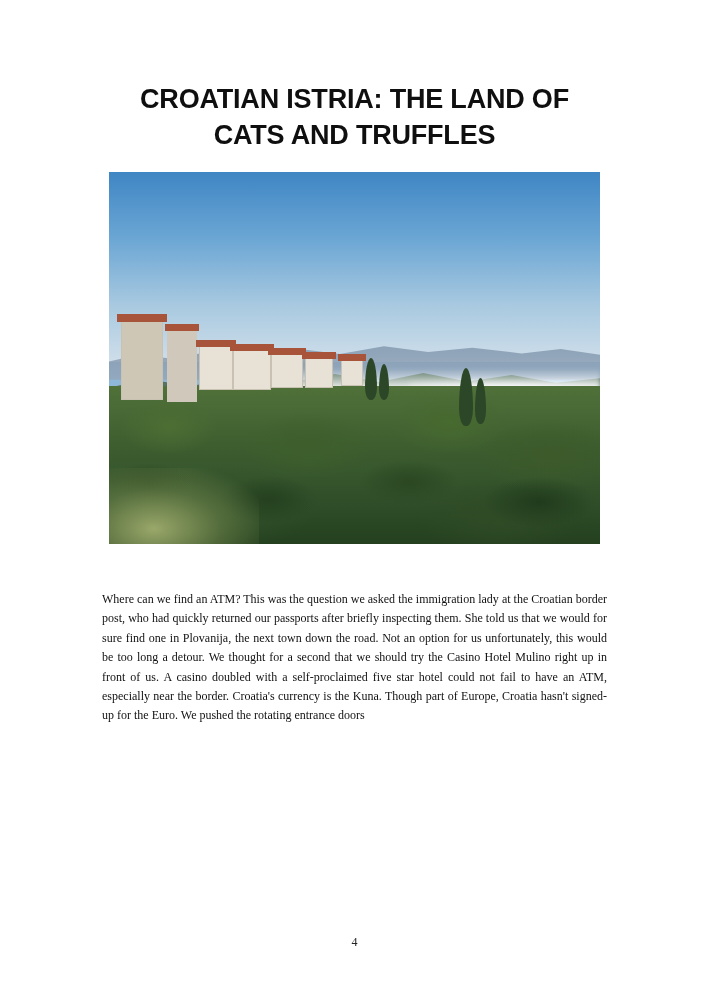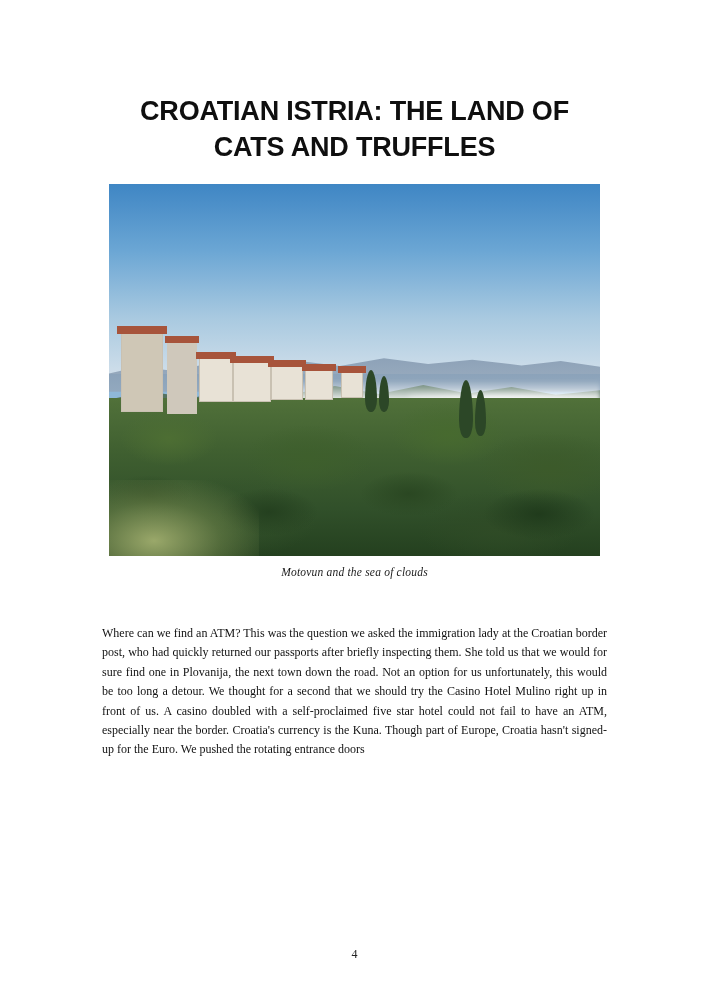--- a/index.html
+++ b/index.html
@@ -14,21 +14,21 @@
     font-family: "Liberation Serif", serif;
     color: #000000;
   }
   .page {
     position: relative;
     width: 709px;
     height: 992px;
     box-sizing: border-box;
   }
   .title {
-    margin: 16px;
+    margin: 4px;
     padding: 0 107px;
     padding-top: 78px;
     font-family: "Liberation Sans", sans-serif;
     font-weight: bold;
     font-size: 27px;
     line-height: 1.33;
     text-align: center;
     letter-spacing: -0.2px;
     color: #0f0f0f;
   }
@@ -216,19 +216,18 @@
         <div class="bldg" style="left:226px; top:58px; width:22px; height:26px;"></div>
         <div class="roof" style="left:223px; top:52px; width:28px; height:7px;"></div>
 
         <div class="cypress" style="left:250px; top:56px; width:12px; height:42px;"></div>
         <div class="cypress" style="left:264px; top:62px; width:10px; height:36px;"></div>
       </div>
 
       <div class="cypress" style="left:350px; top:196px; width:14px; height:58px;"></div>
       <div class="cypress" style="left:366px; top:206px; width:11px; height:46px;"></div>
     </div>
-    <figcaption class="caption">Motovun and the sea of clouds</figcaption>
   </figure>
 
   <p class="body-text">Where can we find an ATM? This was the question we asked the immigration lady at the Croatian border post, who had quickly returned our passports after briefly inspecting them. She told us that we would for sure find one in Plovanija, the next town down the road. Not an option for us unfortunately, this would be too long a detour. We thought for a second that we should try the Casino Hotel Mulino right up in front of us. A casino doubled with a self-proclaimed five star hotel could not fail to have an ATM, especially near the border. Croatia's currency is the Kuna. Though part of Europe, Croatia hasn't signed-up for the Euro. We pushed the rotating entrance doors</p>
 
   <div class="page-number">4</div>
 </div>
 
 </body></html>

